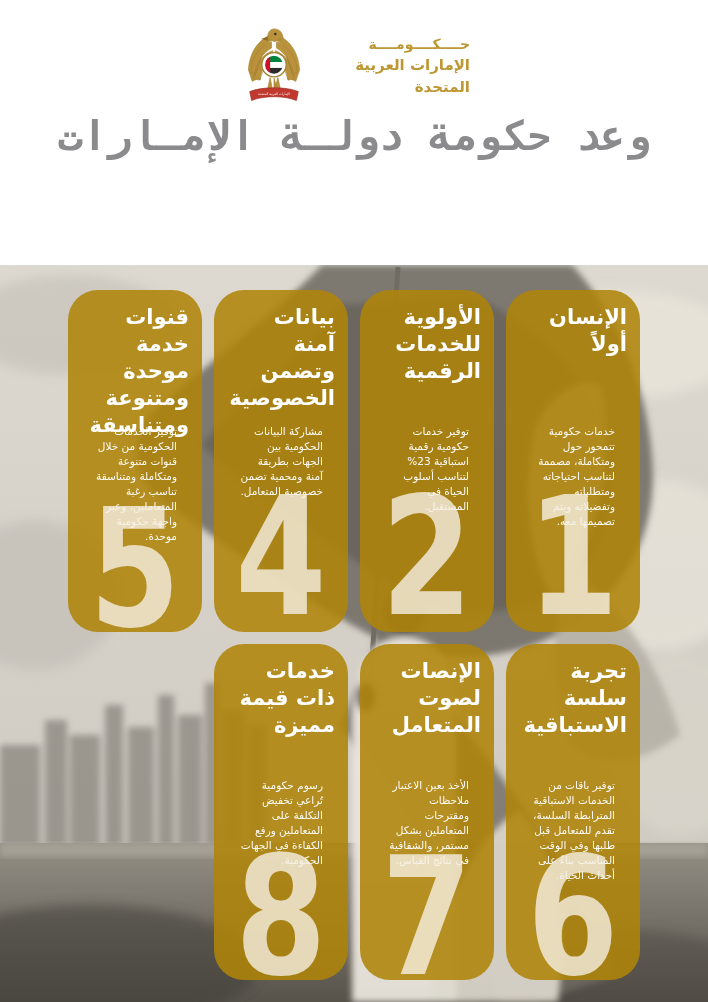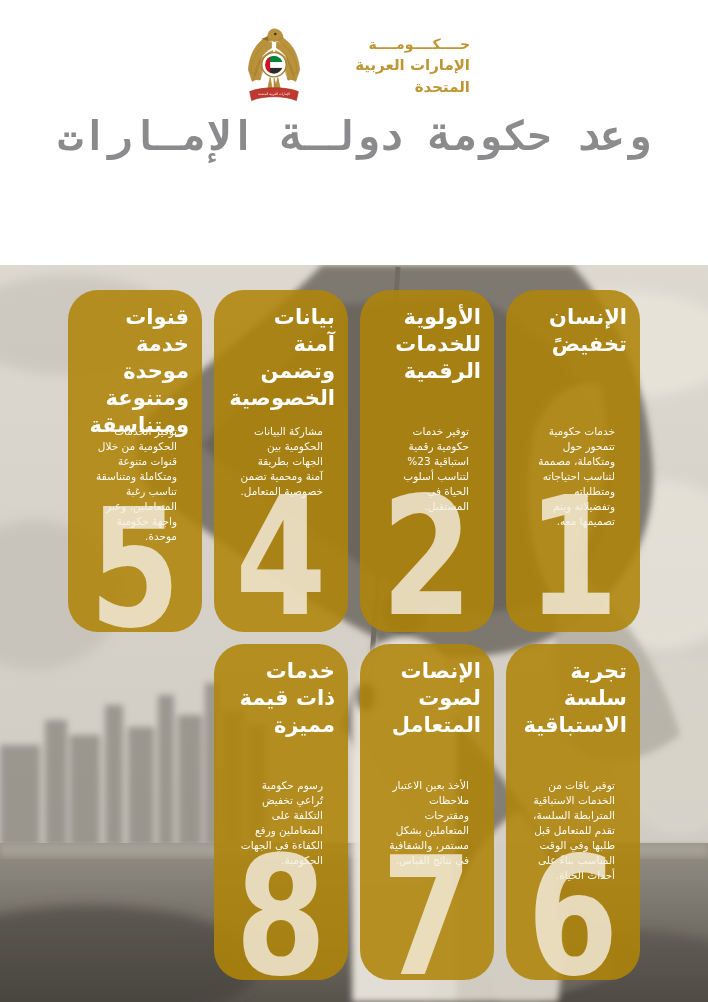--- a/index.html
+++ b/index.html
@@ -162,21 +162,21 @@
         <ellipse cx="404" cy="346" rx="21" ry="25" fill="#564f44" opacity="0.9"></ellipse>
         <path d="M352,737 L352,450 C352,400 370,372 404,372 C438,372 456,400 456,450 L456,737 Z" fill="#e9e5dc" opacity="0.95"></path>
         <ellipse cx="366" cy="432" rx="10" ry="15" fill="#564f44" opacity="0.8"></ellipse>
         <path d="M430,737 C440,645 470,575 520,545 C558,585 568,660 558,737 Z" fill="#ded9ce" opacity="0.9"></path>
       </g>
     </svg>
 
     <section class="grid">
 
       <article class="card">
-        <h2>الإنسان تخفيضً</h2>
+        <h2>الإنسان أولاً</h2>
         <p>خدمات حكومية تتمحور حول ومتكاملة، مصممة لتناسب احتياجاته ومتطلباته وتفضيلاته ويتم تصميمها معه.</p>
         <div class="num">1</div>
       </article>
 
       <article class="card">
         <h2>الأولوية للخدمات الرقمية</h2>
         <p>توفير خدمات حكومية رقمية استباقية 23% لتناسب أسلوب الحياة في المستقبل.</p>
         <div class="num">2</div>
       </article>
 

